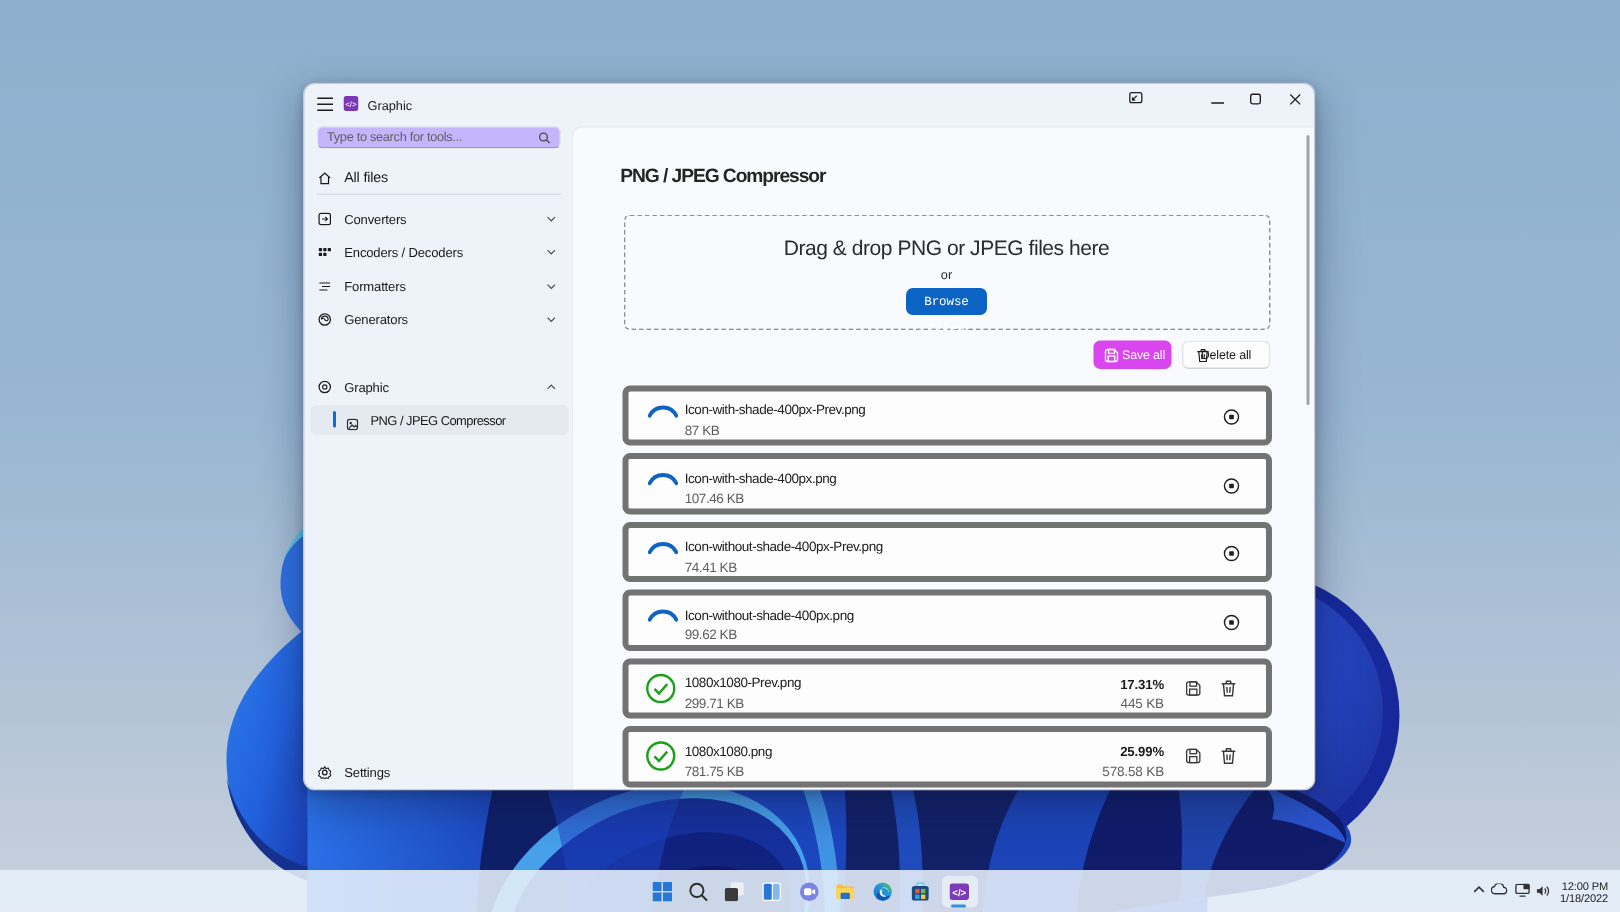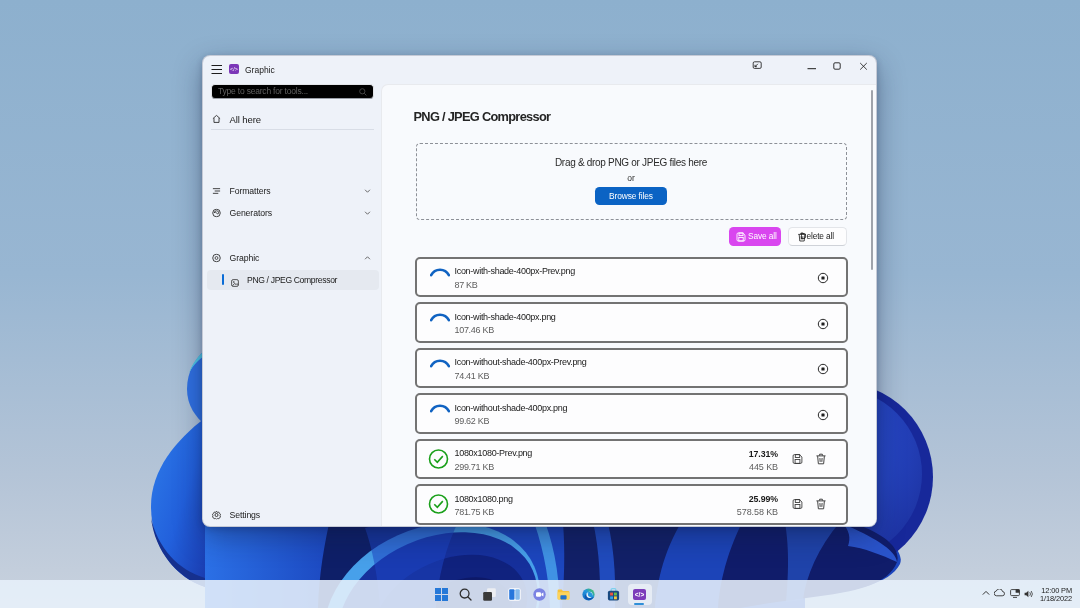--- a/index.html
+++ b/index.html
@@ -12,21 +12,21 @@
     background:#eef2f9; border-radius:8px;
     box-shadow:0 10px 28px rgba(15,25,60,.38), 0 2px 6px rgba(15,25,60,.22);
     border:1px solid rgba(120,130,150,.35);
     overflow:hidden;
   }
   #titlebar { position:absolute; left:0; top:0; width:100%; height:28px; }
   .tb-ico { position:absolute; color:#1d1d1d; }
   #sidebar { position:absolute; left:0; top:0; width:179px; height:472px; }
   #searchbox {
     position:absolute; left:8px; top:28px; width:163px; height:15px;
-    background:#000000; border:1px solid #e2e4e8; border-bottom:1px solid #999da6;
+    background:#c4b5fd; border:1px solid #e2e4e8; border-bottom:1px solid #999da6;
     border-radius:4px; font-size:8.5px; color:#606060; line-height:13px; padding-left:6px; letter-spacing:-0.2px;
   }
   .navitem { position:absolute; left:0; width:178px; height:20px; font-size:8.7px; color:#1a1a1a; letter-spacing:-0.3px; }
   .navitem .lbl { position:absolute; left:26.5px; top:50%; transform:translateY(-50%); letter-spacing:-0.1px;}
   .navitem .nico { position:absolute; left:9px; top:50%; transform:translateY(-50%); width:9px; height:9px; }
   .navitem .chev { position:absolute; right:10px; top:50%; transform:translateY(-50%); width:7px; height:7px;}
   #selrow {
     position:absolute; left:4px; top:214px; width:172px; height:20px;
     background:#e5e9f0; border-radius:4px;
   }
@@ -35,41 +35,41 @@
   #content {
     position:absolute; left:178px; top:28px; right:0; bottom:0;
     background:#f8fafd; border-radius:7px 0 0 0;
     border-top:1px solid #e8eaee; border-left:1px solid #e8eaee;
   }
   #ctitle { position:absolute; left:31.5px; top:24px; font-size:12.8px; font-weight:700; color:#242424; letter-spacing:-0.7px;}
   #dropzone {
     position:absolute; left:33.5px; top:58px; width:431px; height:77px;
     border:1.3px dashed #8d9097; border-radius:4px; text-align:center;
   }
-  #dz1 { margin-top:13px; font-size:10px; color:#2b2b2b; letter-spacing:-0.3px;}
+  #dz1 { margin-top:13px; font-size:14px; color:#2b2b2b; letter-spacing:-0.3px;}
   #dz2 { margin-top:5px; font-size:8.5px; color:#2b2b2b; }
   .bluebtn {
     display:inline-block; background:#0b63c4; color:#fff; border-radius:4.5px;
     font-size:9.5px; text-align:center;
   }
-  #browse { margin-top:4px; width:72px; height:18px; line-height:18px; font-size:8.4px; letter-spacing:-0.1px;}
+  #browse { margin-top:4px; width:54px; height:18px; line-height:18px; font-size:8.4px; letter-spacing:-0.1px;font-family:Liberation Mono, monospace;}
   #actrow { position:absolute; left:33px; top:142.5px; width:432px; height:19px; }
   #saveall {
     position:absolute; right:66px; top:0; width:52.5px; height:19px;
     background:#d946ef; border-radius:4.5px; color:#fff; font-size:8.3px;
     line-height:18px; text-align:left; white-space:nowrap; letter-spacing:-0.1px;
   }
   #delall {
     position:absolute; right:0; top:0; width:59.5px; height:19px;
     background:#fdfdfe; border:1px solid #e3e5e9; border-bottom-color:#cfd2d8;
     border-radius:4.5px; color:#1b1b1b; font-size:8.3px; line-height:17px; white-space:nowrap; letter-spacing:-0.1px;
   }
   .frow {
     position:absolute; left:33px; width:432.5px; height:40.5px;
-    background:#fdfdfe; border:2px solid #737373; border-radius:5px;
+    background:#fdfdfe; border:4px solid #737373; border-radius:5px;
   }
   .fname { position:absolute; left:37.5px; top:7.5px; font-size:9px; color:#202020; letter-spacing:-0.3px;}
   .fsize { position:absolute; left:37.5px; top:21px; font-size:9px; color:#5d5d5d; letter-spacing:-0.3px;}
   .fpct  { position:absolute; right:67.5px; top:8px; font-size:8.8px; font-weight:700; color:#1b1b1b; letter-spacing:-0.1px;}
   .fnsz  { position:absolute; right:67.5px; top:21px; font-size:9px; color:#5d5d5d; letter-spacing:-0.1px;}
   .ricon { position:absolute; top:50%; transform:translateY(-50%); }
   
   #taskbar {
     position:absolute; left:0; top:580px; width:1080px; height:28px;
     background:rgba(231,240,250,.88);
@@ -183,23 +183,48 @@
     <div id="searchbox">Type to search for tools...
       <svg style="position:absolute;right:6px;top:3px" width="8" height="8" viewBox="0 0 8 8">
           <circle cx="3.3" cy="3.3" r="2.6" fill="none" stroke="#4a4a4a" stroke-width="0.9"></circle>
           <line x1="5.3" y1="5.3" x2="7.4" y2="7.4" stroke="#4a4a4a" stroke-width="0.9"></line>
         </svg>
     </div>
     <div class="navitem" style="top:53px;">
       <svg class="nico" viewBox="0 0 10 10">
           <path d="M1,4.6 L5,1 L9,4.6 M2.2,4 L2.2,8.8 L7.8,8.8 L7.8,4" fill="none" stroke="#1a1a1a" stroke-width="0.9"></path>
         </svg>
-      <span class="lbl" style="font-size:9.5px;">All here</span>
+      <span class="lbl" style="font-size:9.5px;">All files</span>
     </div>
     <div style="position:absolute;left:8px;top:73.5px;width:163px;height:1px;background:#d8dde6;"></div>
+    <div class="navitem" style="top:80px;">
+      <svg class="nico" viewBox="0 0 10 10">
+          <rect x="0.8" y="0.8" width="8.4" height="8.4" rx="1.4" fill="none" stroke="#1a1a1a" stroke-width="0.9"></rect>
+          <path d="M3,5 h4 M5.4,3.4 L7,5 L5.4,6.6" fill="none" stroke="#1a1a1a" stroke-width="0.8"></path>
+        </svg>
+      <span class="lbl">Converters</span>
+      <svg class="chev" viewBox="0 0 8 8">
+          <path d="M1.2,2.6 L4,5.4 L6.8,2.6" fill="none" stroke="#454545" stroke-width="0.9"></path>
+        </svg>
+    </div>
+    <div class="navitem" style="top:102.5px;">
+      <svg class="nico" viewBox="0 0 10 10">
+          <g fill="#1a1a1a">
+            <rect x="0.6" y="2" width="2.4" height="2.4" rx="0.5"></rect>
+            <rect x="3.9" y="2" width="2.4" height="2.4" rx="0.5"></rect>
+            <rect x="7.2" y="2" width="2.4" height="2.4" rx="0.5"></rect>
+            <rect x="0.6" y="5.6" width="2.4" height="2.4" rx="0.5"></rect>
+            <rect x="3.9" y="5.6" width="2.4" height="2.4" rx="0.5"></rect>
+          </g>
+        </svg>
+      <span class="lbl">Encoders / Decoders</span>
+      <svg class="chev" viewBox="0 0 8 8">
+          <path d="M1.2,2.6 L4,5.4 L6.8,2.6" fill="none" stroke="#454545" stroke-width="0.9"></path>
+        </svg>
+    </div>
     <div class="navitem" style="top:125px;">
       <svg class="nico" viewBox="0 0 10 10">
           <g stroke="#1a1a1a" stroke-width="0.9" fill="none">
             <line x1="1" y1="2.4" x2="9" y2="2.4"></line>
             <line x1="3" y1="5" x2="9" y2="5"></line>
             <line x1="1" y1="7.6" x2="7" y2="7.6"></line>
           </g>
         </svg>
       <span class="lbl">Formatters</span>
       <svg class="chev" viewBox="0 0 8 8">

